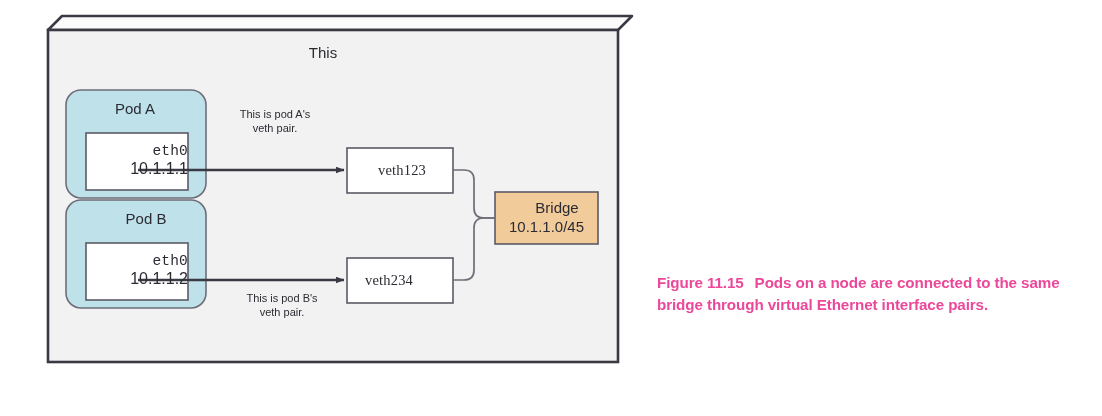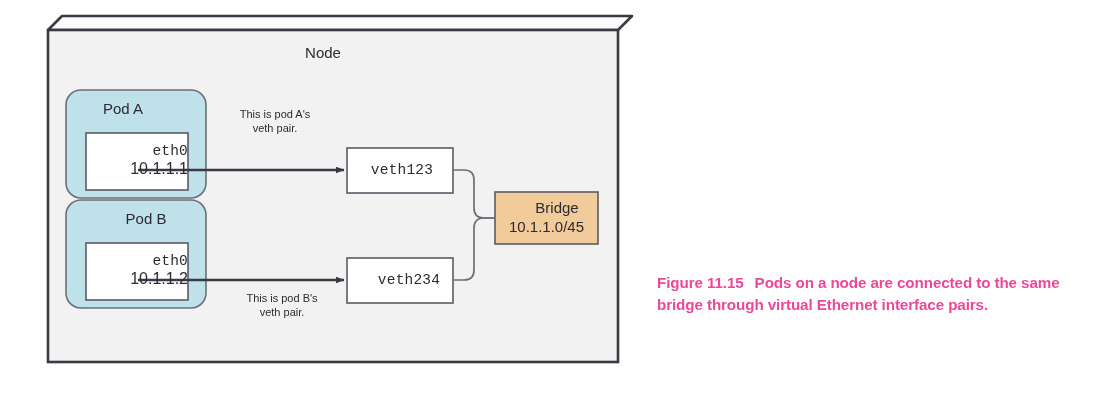--- a/index.html
+++ b/index.html
@@ -31,21 +31,21 @@
     text-align: center;
     white-space: pre;
     line-height: 1.22;
   }
   .lbl-node {
     left: 283px; top: 44px;
     width: 80px;
     font-size: 15px;
   }
   .lbl-pod-a-title {
-    left: 56px; top: 100px;
+    left: 68px; top: 100px;
     width: 134px;
     font-size: 15px;
   }
   .lbl-pod-b-title {
     left: 66px; top: 210px;
     width: 160px;
     font-size: 15px;
   }
   .ifbox-text {
     position: absolute;
@@ -65,27 +65,27 @@
     font-size: 16px;
     margin-top: 1px;
   }
   .eth-a { left: 86px; top: 143px; }
   .eth-b { left: 86px; top: 253px; }
 
   .veth-lbl {
     position: absolute;
     width: 110px;
     text-align: center;
-    font-family: Liberation Mono, monospace;
+    font-family: Liberation Serif, serif;
     font-size: 14.5px;
     color: #2b2b33;
     letter-spacing: 0.2px;
   }
   .veth-a { left: 347px; top: 162px; }
-  .veth-b { left: 347px; top: 272px; padding-left: 7px; }
+  .veth-b { left: 327px; top: 272px; padding-left: 7px; }
 
   .bridge-text {
     position: absolute;
     left: 495px; top: 199px;
     width: 103px;
     text-align: center;
     color: #2b2b33;
   }
   .bridge-text .b1 { display: block; font-size: 15px; padding-left: 21px; }
   .bridge-text .b2 { display: block; font-size: 15px; margin-top: 2px; }
@@ -148,21 +148,21 @@
 
     <line x1="138" y1="170" x2="344" y2="170" stroke="#3a3a44" stroke-width="2.4" marker-end="url(#arrowhead)"></line>
 
     <line x1="138" y1="280" x2="344" y2="280" stroke="#3a3a44" stroke-width="2.4" marker-end="url(#arrowhead)"></line>
 
     <path d="M 453 170 H 464 Q 474 170 474 180 V 208 Q 474 218 484 218 H 495" fill="none" stroke="#6e6e78" stroke-width="1.7"></path>
 
     <path d="M 453 280 H 464 Q 474 280 474 270 V 228 Q 474 218 484 218 H 495" fill="none" stroke="#6e6e78" stroke-width="1.7"></path>
   </svg>
 
-  <div class="lbl lbl-node">Node</div>
+  <div class="lbl lbl-node">This</div>
 
   <div class="lbl lbl-pod-a-title">Pod A</div>
 
   <div class="ifbox-text eth-a">
     <span class="mono">eth0</span>
     <span class="ip">10.1.1.1</span>
   </div>
 
   <div class="lbl lbl-pod-b-title">Pod B</div>
 

